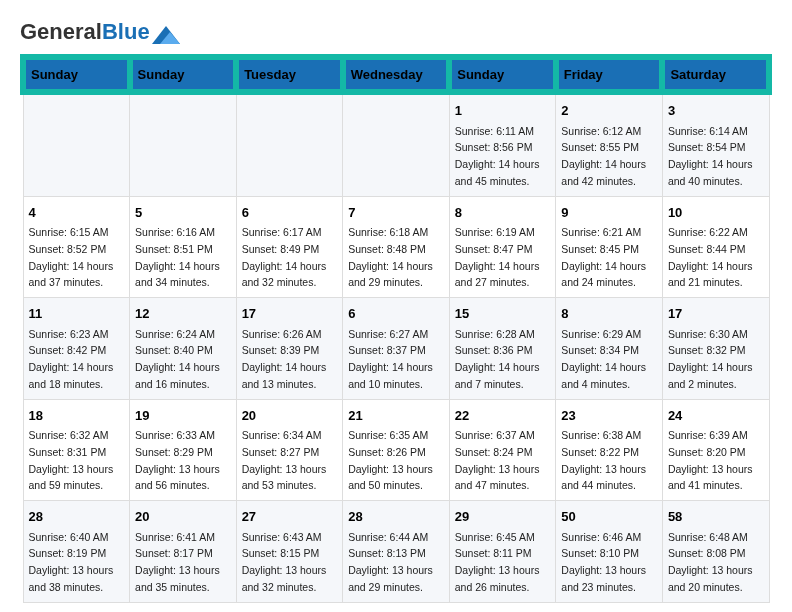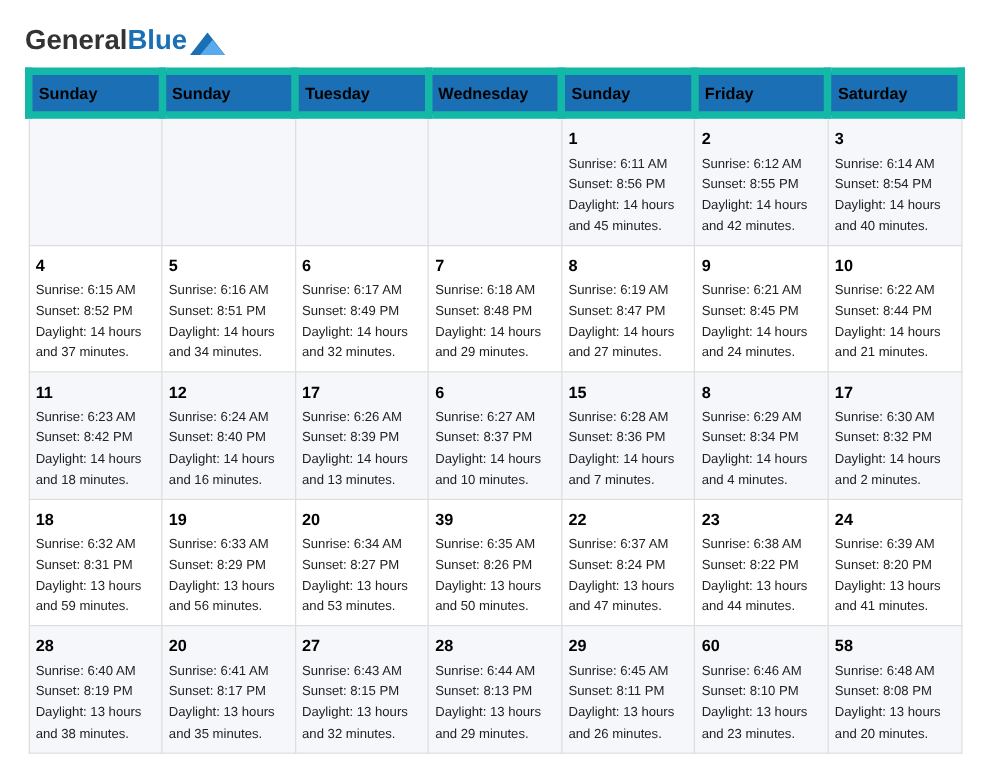--- a/index.html
+++ b/index.html
@@ -145,28 +145,28 @@
         <td><span class="day-num">17</span><span class="cell-text">Sunrise: 6:26 AM<br>Sunset: 8:39 PM<br>Daylight: 14 hours and 13 minutes.</span></td>
         <td><span class="day-num">6</span><span class="cell-text">Sunrise: 6:27 AM<br>Sunset: 8:37 PM<br>Daylight: 14 hours and 10 minutes.</span></td>
         <td><span class="day-num">15</span><span class="cell-text">Sunrise: 6:28 AM<br>Sunset: 8:36 PM<br>Daylight: 14 hours and 7 minutes.</span></td>
         <td><span class="day-num">8</span><span class="cell-text">Sunrise: 6:29 AM<br>Sunset: 8:34 PM<br>Daylight: 14 hours and 4 minutes.</span></td>
         <td><span class="day-num">17</span><span class="cell-text">Sunrise: 6:30 AM<br>Sunset: 8:32 PM<br>Daylight: 14 hours and 2 minutes.</span></td>
       </tr>
       <tr>
         <td><span class="day-num">18</span><span class="cell-text">Sunrise: 6:32 AM<br>Sunset: 8:31 PM<br>Daylight: 13 hours and 59 minutes.</span></td>
         <td><span class="day-num">19</span><span class="cell-text">Sunrise: 6:33 AM<br>Sunset: 8:29 PM<br>Daylight: 13 hours and 56 minutes.</span></td>
         <td><span class="day-num">20</span><span class="cell-text">Sunrise: 6:34 AM<br>Sunset: 8:27 PM<br>Daylight: 13 hours and 53 minutes.</span></td>
-        <td><span class="day-num">39</span><span class="cell-text">Sunrise: 6:35 AM<br>Sunset: 8:26 PM<br>Daylight: 13 hours and 50 minutes.</span></td>
+        <td><span class="day-num">21</span><span class="cell-text">Sunrise: 6:35 AM<br>Sunset: 8:26 PM<br>Daylight: 13 hours and 50 minutes.</span></td>
         <td><span class="day-num">22</span><span class="cell-text">Sunrise: 6:37 AM<br>Sunset: 8:24 PM<br>Daylight: 13 hours and 47 minutes.</span></td>
         <td><span class="day-num">23</span><span class="cell-text">Sunrise: 6:38 AM<br>Sunset: 8:22 PM<br>Daylight: 13 hours and 44 minutes.</span></td>
         <td><span class="day-num">24</span><span class="cell-text">Sunrise: 6:39 AM<br>Sunset: 8:20 PM<br>Daylight: 13 hours and 41 minutes.</span></td>
       </tr>
       <tr>
         <td><span class="day-num">28</span><span class="cell-text">Sunrise: 6:40 AM<br>Sunset: 8:19 PM<br>Daylight: 13 hours and 38 minutes.</span></td>
         <td><span class="day-num">20</span><span class="cell-text">Sunrise: 6:41 AM<br>Sunset: 8:17 PM<br>Daylight: 13 hours and 35 minutes.</span></td>
         <td><span class="day-num">27</span><span class="cell-text">Sunrise: 6:43 AM<br>Sunset: 8:15 PM<br>Daylight: 13 hours and 32 minutes.</span></td>
         <td><span class="day-num">28</span><span class="cell-text">Sunrise: 6:44 AM<br>Sunset: 8:13 PM<br>Daylight: 13 hours and 29 minutes.</span></td>
         <td><span class="day-num">29</span><span class="cell-text">Sunrise: 6:45 AM<br>Sunset: 8:11 PM<br>Daylight: 13 hours and 26 minutes.</span></td>
-        <td><span class="day-num">60</span><span class="cell-text">Sunrise: 6:46 AM<br>Sunset: 8:10 PM<br>Daylight: 13 hours and 23 minutes.</span></td>
+        <td><span class="day-num">50</span><span class="cell-text">Sunrise: 6:46 AM<br>Sunset: 8:10 PM<br>Daylight: 13 hours and 23 minutes.</span></td>
         <td><span class="day-num">58</span><span class="cell-text">Sunrise: 6:48 AM<br>Sunset: 8:08 PM<br>Daylight: 13 hours and 20 minutes.</span></td>
       </tr>
     </tbody>
 </table>
 
 </body></html>

